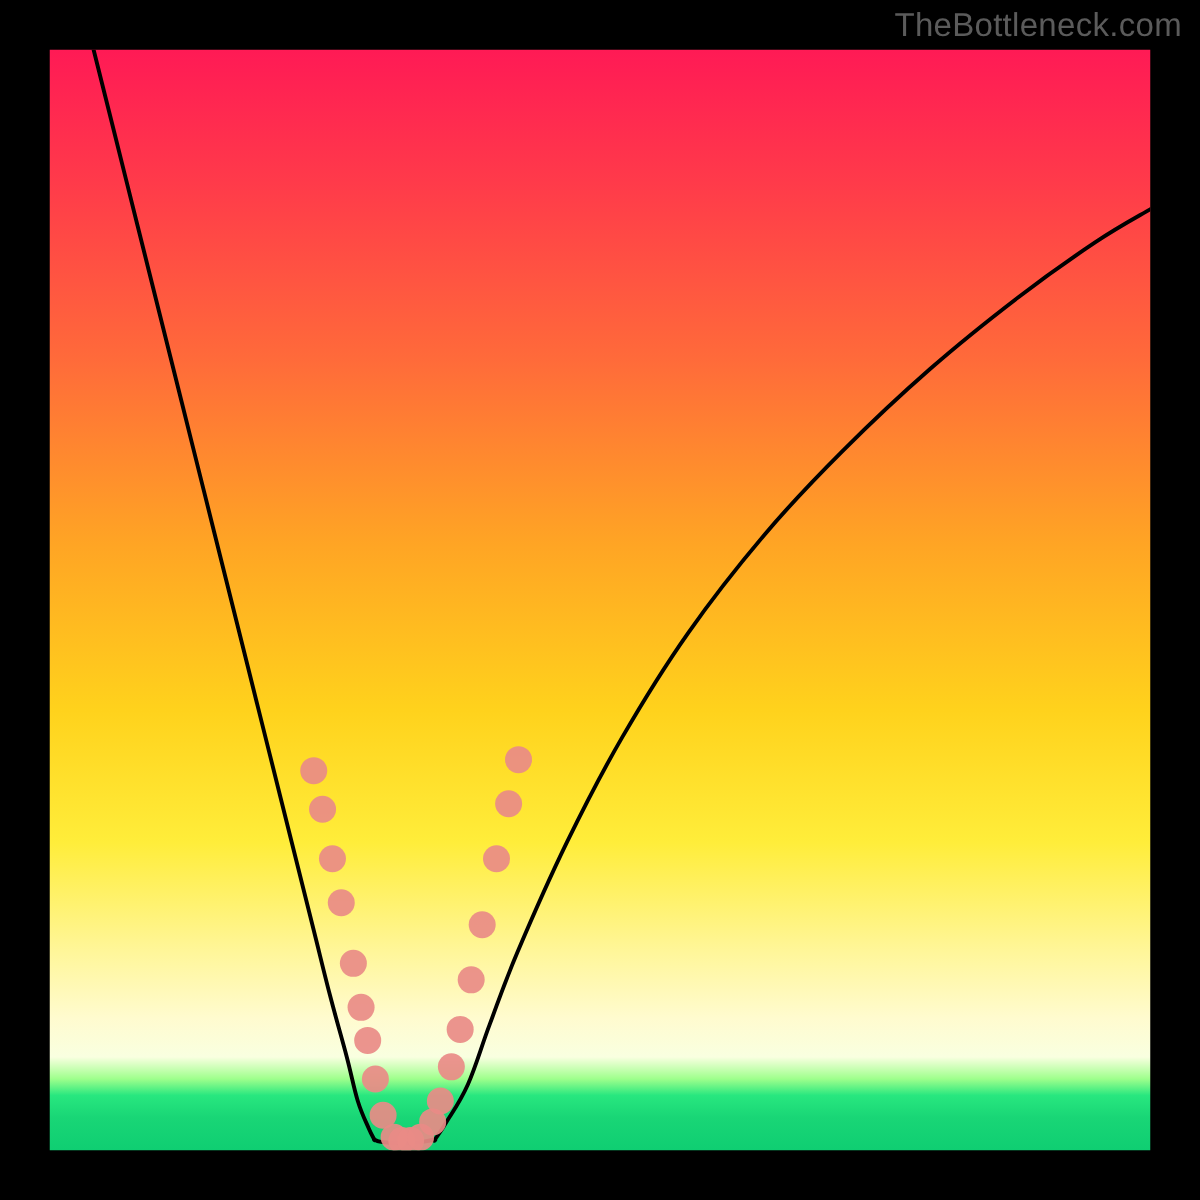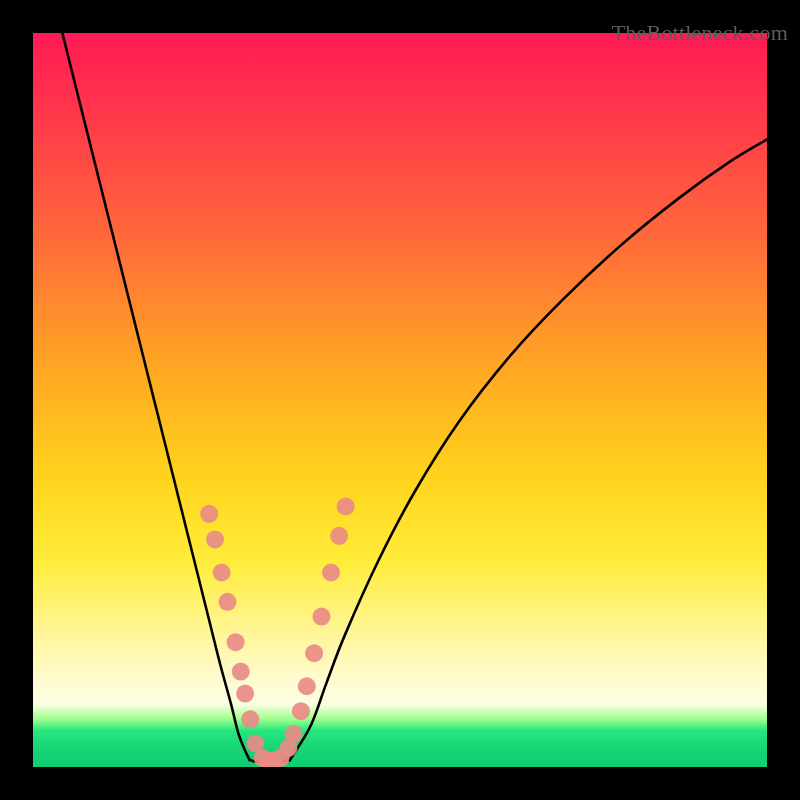--- a/index.html
+++ b/index.html
@@ -43,23 +43,23 @@
       #19d676 97%,
       #0fce72 100%
     );
   }
   svg.curves {
     position: absolute;
     inset: 0;
   }
   .watermark {
     position: absolute;
-    top: 20px;
+    top: 4px;
     right: 12px;
-    font-family: Liberation Serif, serif;
+    font-family: Liberation Sans, sans-serif;
     font-size: 22px;
     color: #5b5b5b;
     letter-spacing: 0.2px;
     user-select: none;
   }
 </style>
 </head>
 <body>
 
 <div class="stage">

